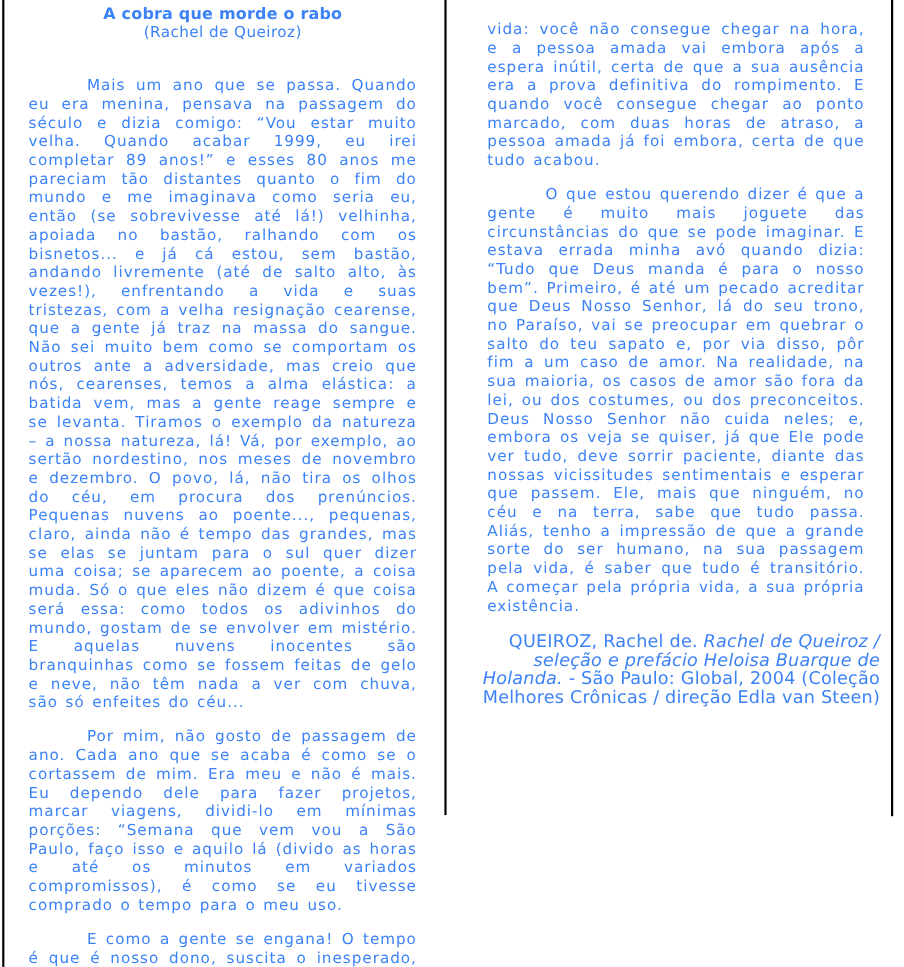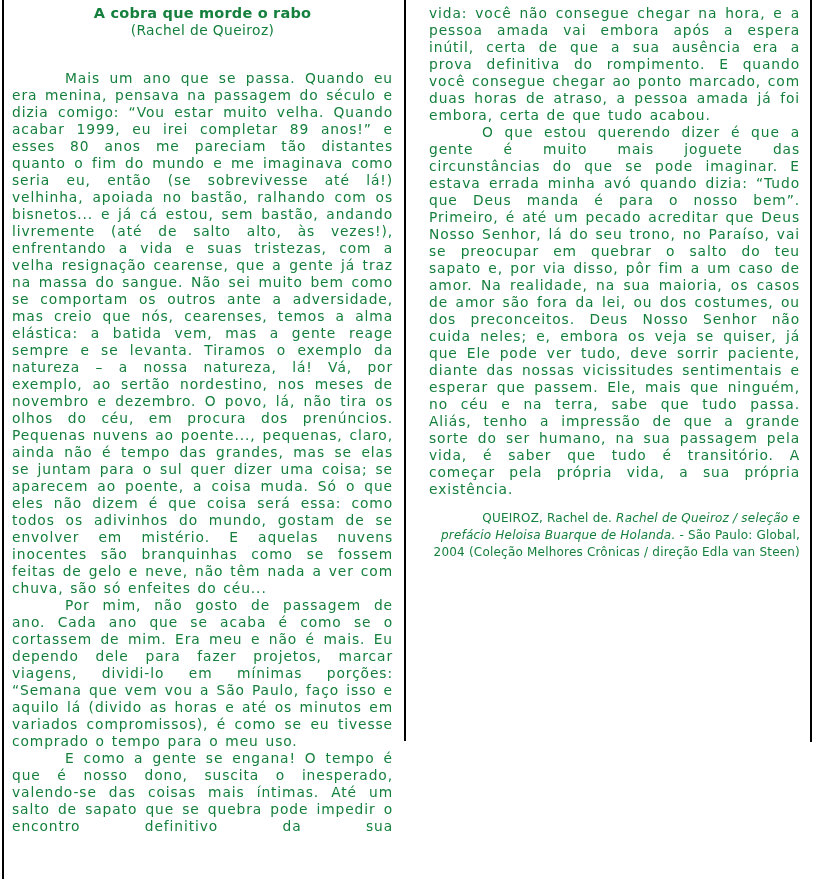--- a/index.html
+++ b/index.html
@@ -3,21 +3,21 @@
 <meta charset="utf-8">
 <style>
   html, body { margin: 0; padding: 0; background: #ffffff; }
   .page {
     position: relative;
     width: 822px;
     height: 879px;
     background: #ffffff;
     overflow: hidden;
     font-family: "DejaVu Sans", "Liberation Sans", sans-serif;
-    color: #15803d;
+    color: #3b82f6;
   }
   .rule { position: absolute; width: 2px; background: #000000; }
   .rule-left    { left: 2px;   top: 0; height: 879px; }
   .rule-divider { left: 404px; top: 0; height: 741px; }
   .rule-right   { left: 810px; top: 0; height: 742px; }
 
   .col {
     position: absolute;
     top: 5px;
     font-size: 13.8px;
@@ -37,27 +37,27 @@
     letter-spacing: 0.2px;
     word-spacing: normal;
   }
   .doc-byline {
     margin: 0 0 31px 0;
     text-align: center;
     letter-spacing: 0.4px;
     word-spacing: normal;
   }
 
-  .para { margin: 0; text-indent: 53px; }
+  .para { margin: 14px; text-indent: 53px; }
   .para.no-indent { text-indent: 0; }
   .para.justify-last { text-align-last: justify; }
 
   .citation {
     margin: 12px 0 0 0;
-    font-size: 12px;
+    font-size: 16px;
     line-height: 17px;
     text-align: right;
     text-indent: 0;
     letter-spacing: 0.2px;
     word-spacing: normal;
   }
   .citation .italic { font-style: italic; }
 </style>
 </head>
 <body>

